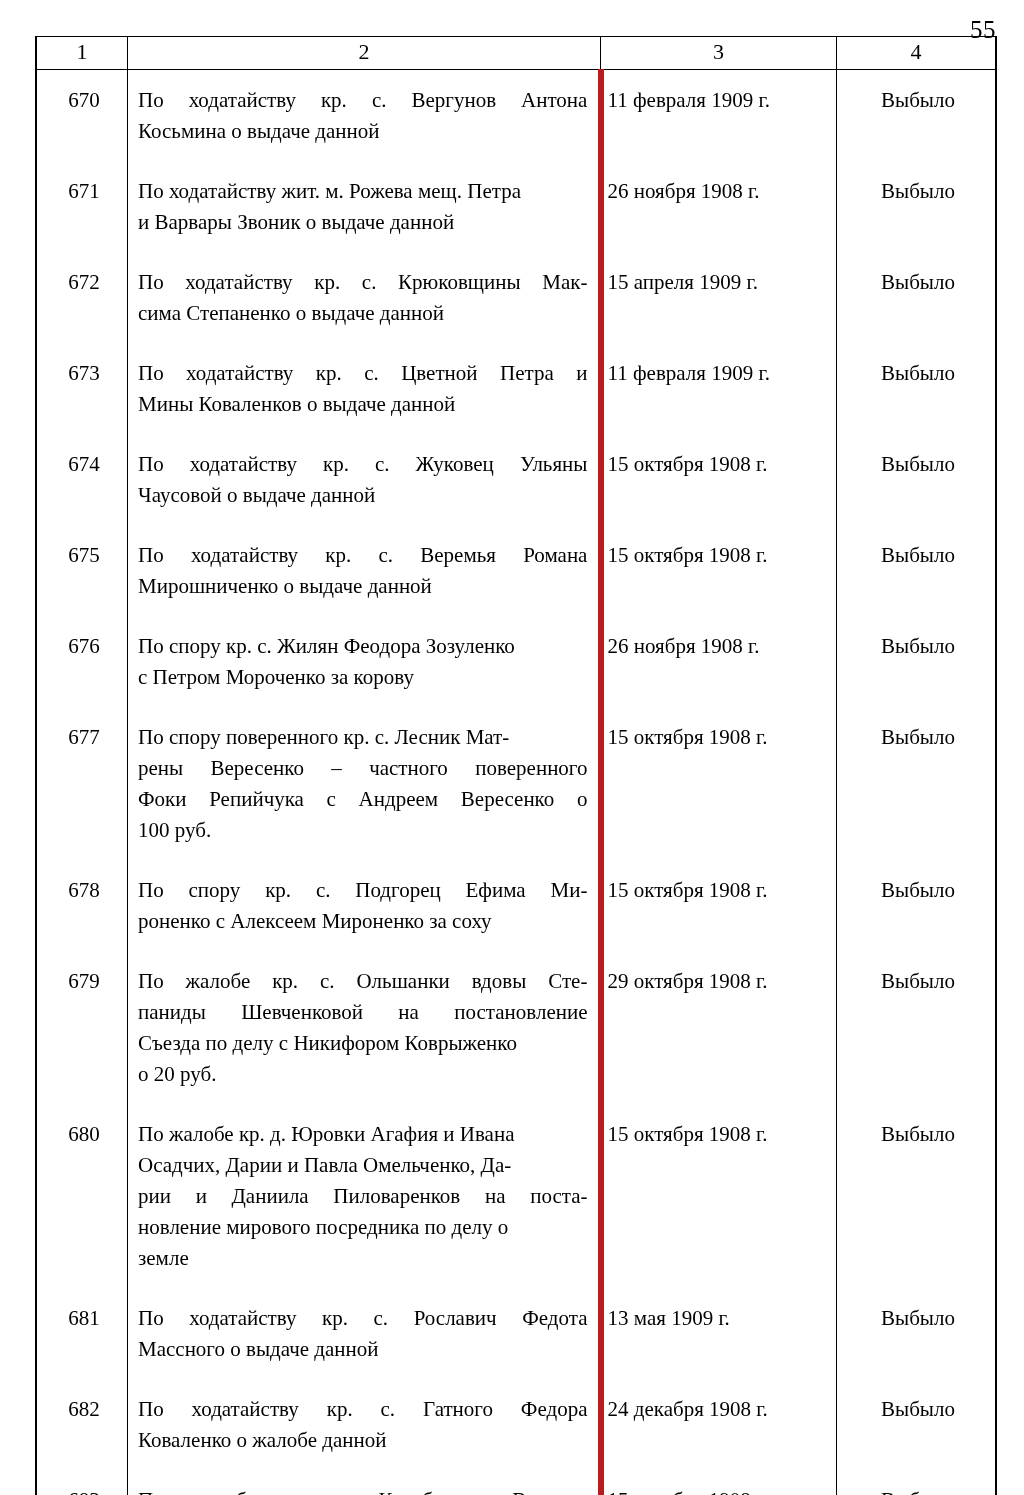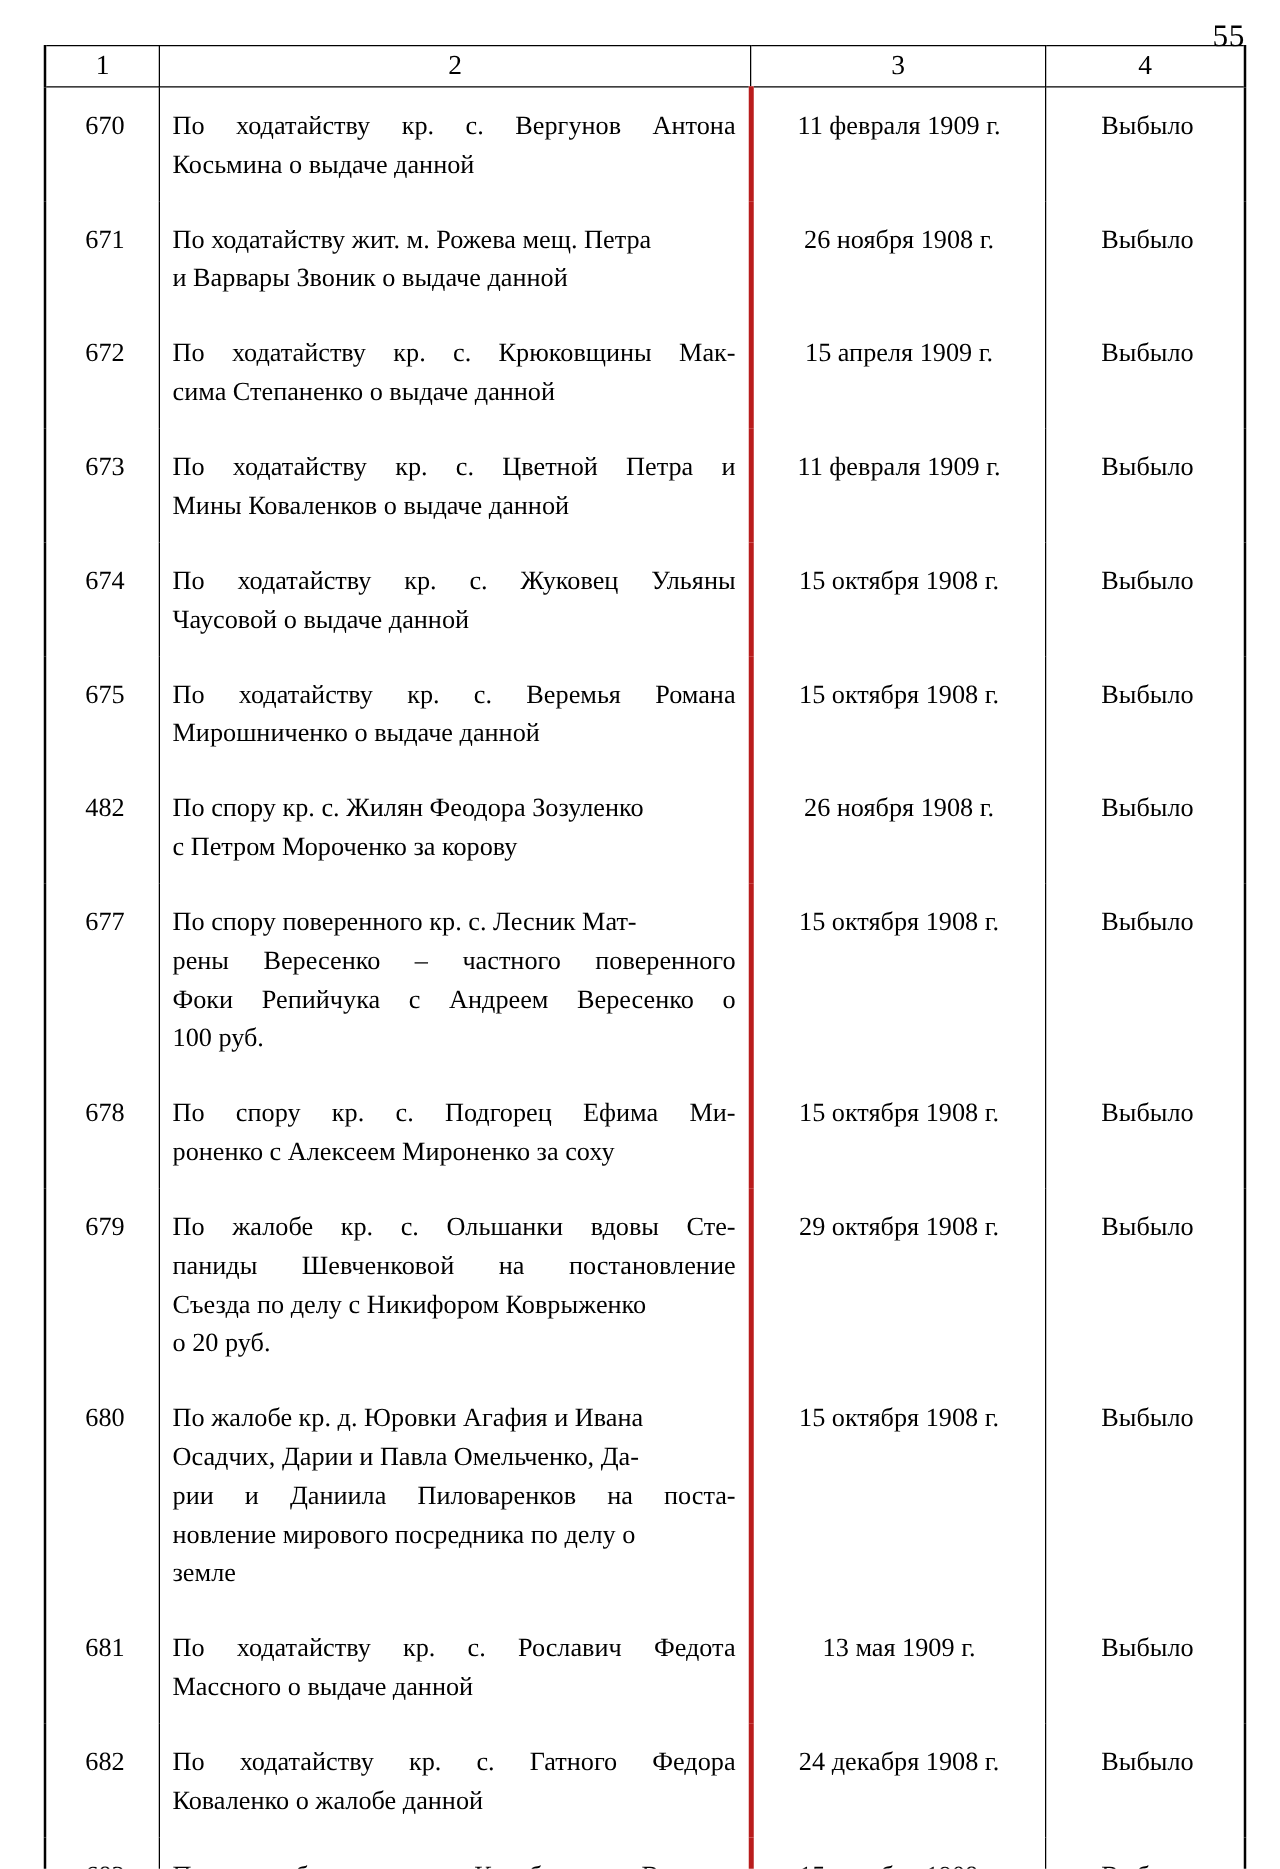--- a/index.html
+++ b/index.html
@@ -79,25 +79,25 @@
     border-bottom: none;
     border-right: 1px solid #000;
   }
   tbody tr td.cell-desc {
     text-align: justify;
     text-align-last: left;
     padding: 15px 10px 14px 10px;
     border-top: none;
     border-bottom: none;
     border-left: 1px solid #000;
-    border-right: 4px solid #b91c1c;
+    border-right: 6px solid #b91c1c;
     hyphens: none;
   }
   tbody tr td.cell-date {
-    text-align: center;
+    text-align: left;
     padding: 15px 4px 0 4px;
     border-top: none;
     border-bottom: none;
     border-left: 1px solid #000;
     border-right: 1px solid #000;
   }
   tbody tr td.cell-status {
     text-align: center;
     padding: 15px 0 0 4px;
     border-top: none;
@@ -223,21 +223,21 @@
                 <span>с.</span>
                 <span>Веремья</span>
                 <span>Романа</span>
               </div>
               <div class="desc-line">Мирошниченко о выдаче данной</div>
             </td>
             <td class="cell-date col-date">15 октября 1908 г.</td>
             <td class="cell-status col-stat">Выбыло</td>
           </tr>
           <tr>
-            <td class="cell-num col-num">482</td>
+            <td class="cell-num col-num">676</td>
             <td class="cell-desc col-desc">
               <div class="desc-line">По спору кр. с. Жилян Феодора Зозуленко</div>
               <div class="desc-line">с Петром Мороченко за корову</div>
             </td>
             <td class="cell-date col-date">26 ноября 1908 г.</td>
             <td class="cell-status col-stat">Выбыло</td>
           </tr>
           <tr>
             <td class="cell-num col-num">677</td>
             <td class="cell-desc col-desc">

